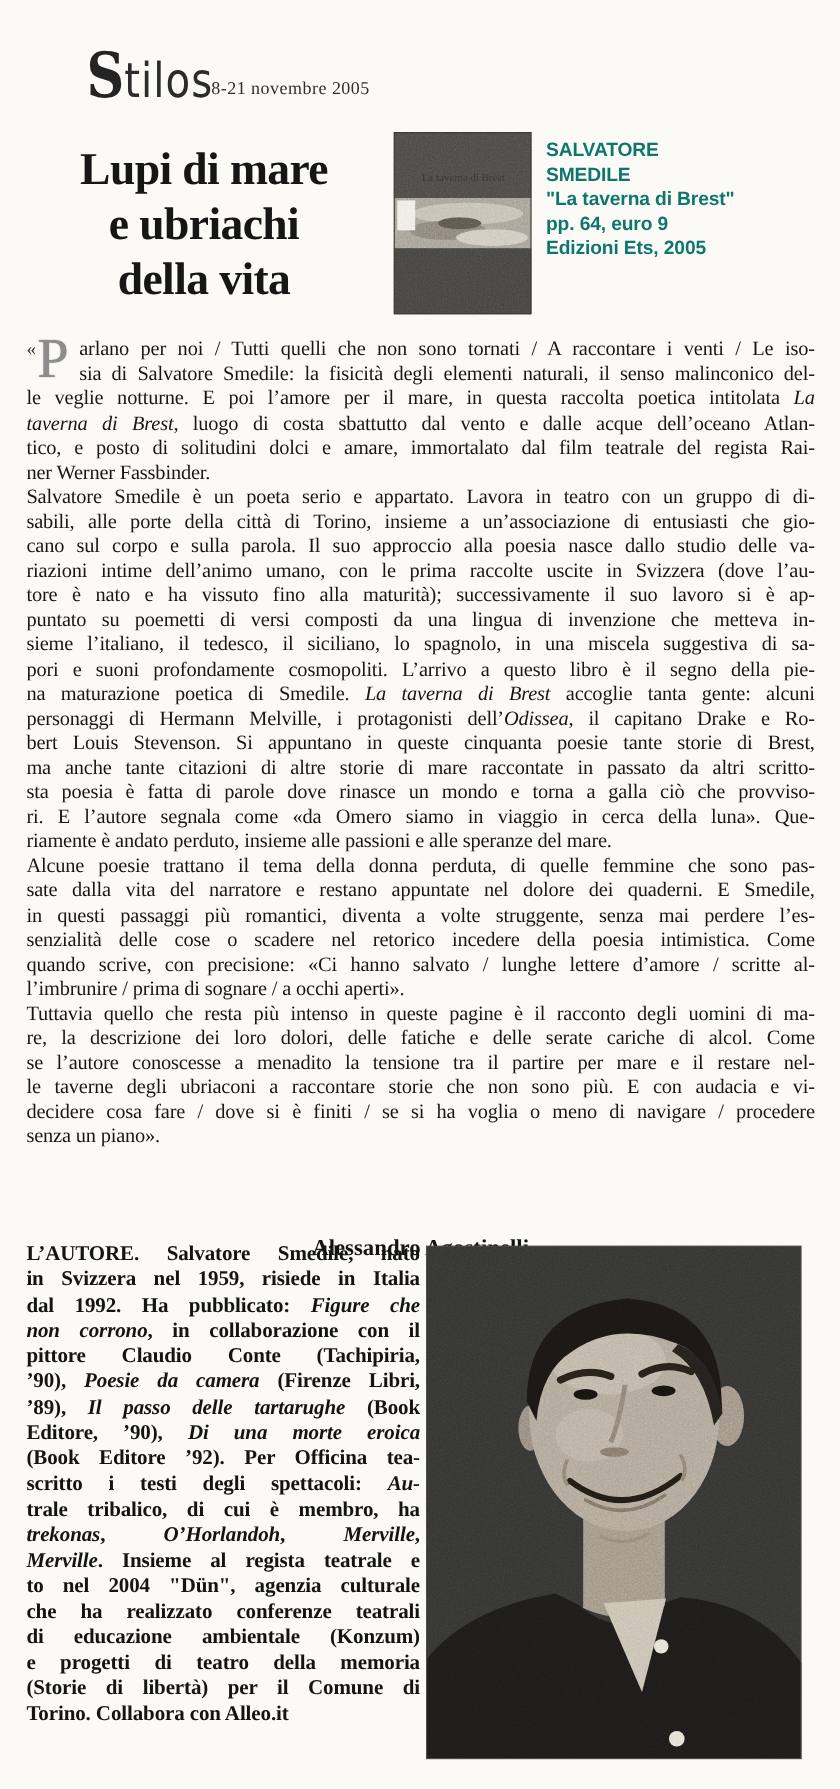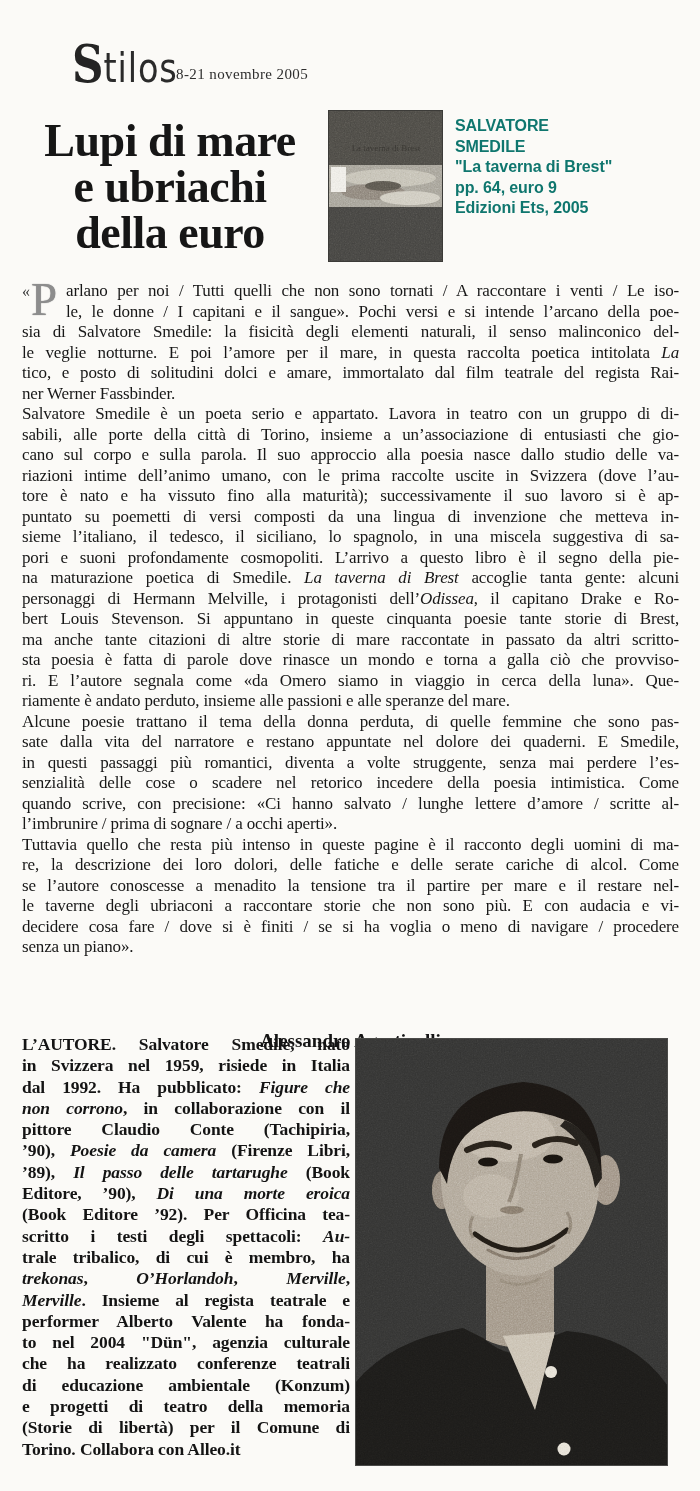--- a/index.html
+++ b/index.html
@@ -15,21 +15,21 @@
 
   
   #masthead{left:72px;top:40px;height:50px;white-space:nowrap;}
   .logo-wrap{display:inline-block;transform:scaleX(.84);transform-origin:0 100%;}
   .logo-initial{font-family:"DejaVu Serif",serif;font-weight:700;font-size:52px;line-height:48px;color:#242424;}
   .logo-rest{font-family:"DejaVu Sans",sans-serif;font-weight:400;font-size:40px;letter-spacing:1px;color:#2b2b2b;}
   #masthead-date{left:176px;top:66px;font-size:15px;color:#2e2e2e;letter-spacing:.4px;}
 
   
   #headline{left:20px;top:118px;width:300px;text-align:center;
-    font-weight:700;font-size:46px;line-height:46px;color:#161616;letter-spacing:-.5px;}
+    font-weight:700;font-size:38px;line-height:46px;color:#161616;letter-spacing:-.5px;}
 
   
   #book-cover{left:328px;top:110px;width:115px;height:152px;}
   #book-info{left:455px;top:116px;font-family:"Liberation Sans","DejaVu Sans",sans-serif;
     font-weight:700;font-size:16px;line-height:20.5px;color:#0f766e;letter-spacing:-.1px;}
 
   
   #article{left:22px;top:281px;width:657px;}
   #article-lines{font-size:17px;line-height:20.5px;letter-spacing:-.15px;color:#171717;}
   .jline{text-align:justify;text-align-last:justify;}
@@ -52,21 +52,21 @@
 <body>
 
 <div id="masthead" class="abs">
   <span class="logo-wrap"><span class="logo-initial">S</span><span class="logo-rest">tilos</span></span>
 </div>
 <div id="masthead-date" class="abs">8-21 novembre 2005</div>
 
 <div id="headline" class="abs">
   <div>Lupi di mare</div>
   <div>e ubriachi</div>
-  <div>della euro</div>
+  <div>della vita</div>
 </div>
 
 <svg id="book-cover" class="abs" viewBox="0 0 115 152">
   <defs>
     <filter id="grain1" x="0" y="0" width="100%" height="100%">
       <feTurbulence type="fractalNoise" baseFrequency="0.8" numOctaves="3" seed="7" stitchTiles="stitch"></feTurbulence>
       <feColorMatrix type="saturate" values="0"></feColorMatrix>
     </filter>
   </defs>
   <rect x="0" y="0" width="115" height="152" fill="#55534d"></rect>
@@ -92,23 +92,23 @@
   <div>Edizioni Ets, 2005</div>
 </div>
 
 <div id="article" class="abs">
   <div id="article-lines">
     <div class="dropcap">
       <span class="q">«</span>
       <span class="cap">P</span>
     </div>
   <div class="jline">arlano per noi / Tutti quelli che non sono tornati / A raccontare i venti / Le iso-</div>
-      <div class="jline">le, le donne / I capitani e il sangue». Pochi versi e si intende l’arcano della poe-</div>
       <div class="jline">sia di Salvatore Smedile: la fisicità degli elementi naturali, il senso malinconico del-</div>
       <div class="jline">le veglie notturne. E poi l’amore per il mare, in questa raccolta poetica intitolata <i>La</i></div>
+      <div class="jline"><i>taverna di Brest</i>, luogo di costa sbattutto dal vento e dalle acque dell’oceano Atlan-</div>
       <div class="jline">tico, e posto di solitudini dolci e amare, immortalato dal film teatrale del regista Rai-</div>
       <div class="jline pend">ner Werner Fassbinder.</div>
       <div class="jline">Salvatore Smedile è un poeta serio e appartato. Lavora in teatro con un gruppo di di-</div>
       <div class="jline">sabili, alle porte della città di Torino, insieme a un’associazione di entusiasti che gio-</div>
       <div class="jline">cano sul corpo e sulla parola. Il suo approccio alla poesia nasce dallo studio delle va-</div>
       <div class="jline">riazioni intime dell’animo umano, con le prima raccolte uscite in Svizzera (dove l’au-</div>
       <div class="jline">tore è nato e ha vissuto fino alla maturità); successivamente il suo lavoro si è ap-</div>
       <div class="jline">puntato su poemetti di versi composti da una lingua di invenzione che metteva in-</div>
       <div class="jline">sieme l’italiano, il tedesco, il siciliano, lo spagnolo, in una miscela suggestiva di sa-</div>
       <div class="jline">pori e suoni profondamente cosmopoliti. L’arrivo a questo libro è il segno della pie-</div>
@@ -143,21 +143,20 @@
       <div class="jline"><i>non corrono</i>, in collaborazione con il</div>
       <div class="jline">pittore Claudio Conte (Tachipiria,</div>
       <div class="jline">’90), <i>Poesie da camera</i> (Firenze Libri,</div>
       <div class="jline">’89), <i>Il passo delle tartarughe</i> (Book</div>
       <div class="jline">Editore, ’90), <i>Di una morte eroica</i></div>
       <div class="jline">(Book Editore ’92). Per Officina tea-</div>
       <div class="jline">scritto i testi degli spettacoli: <i>Au-</i></div>
       <div class="jline">trale tribalico, di cui è membro, ha</div>
       <div class="jline"><i>trekonas</i>, <i>O’Horlandoh</i>, <i>Merville</i>,</div>
       <div class="jline"><i>Merville</i>. Insieme al regista teatrale e</div>
-      <div class="jline">performer Alberto Valente ha fonda-</div>
       <div class="jline">to nel 2004 "Dün", agenzia culturale</div>
       <div class="jline">che ha realizzato conferenze teatrali</div>
       <div class="jline">di educazione ambientale (Konzum)</div>
       <div class="jline">e progetti di teatro della memoria</div>
       <div class="jline">(Storie di libertà) per il Comune di</div>
       <div class="jline pend">Torino. Collabora con Alleo.it</div>
     </div>
 </div>
 
 <svg id="portrait" class="abs" viewBox="0 0 313 428">

